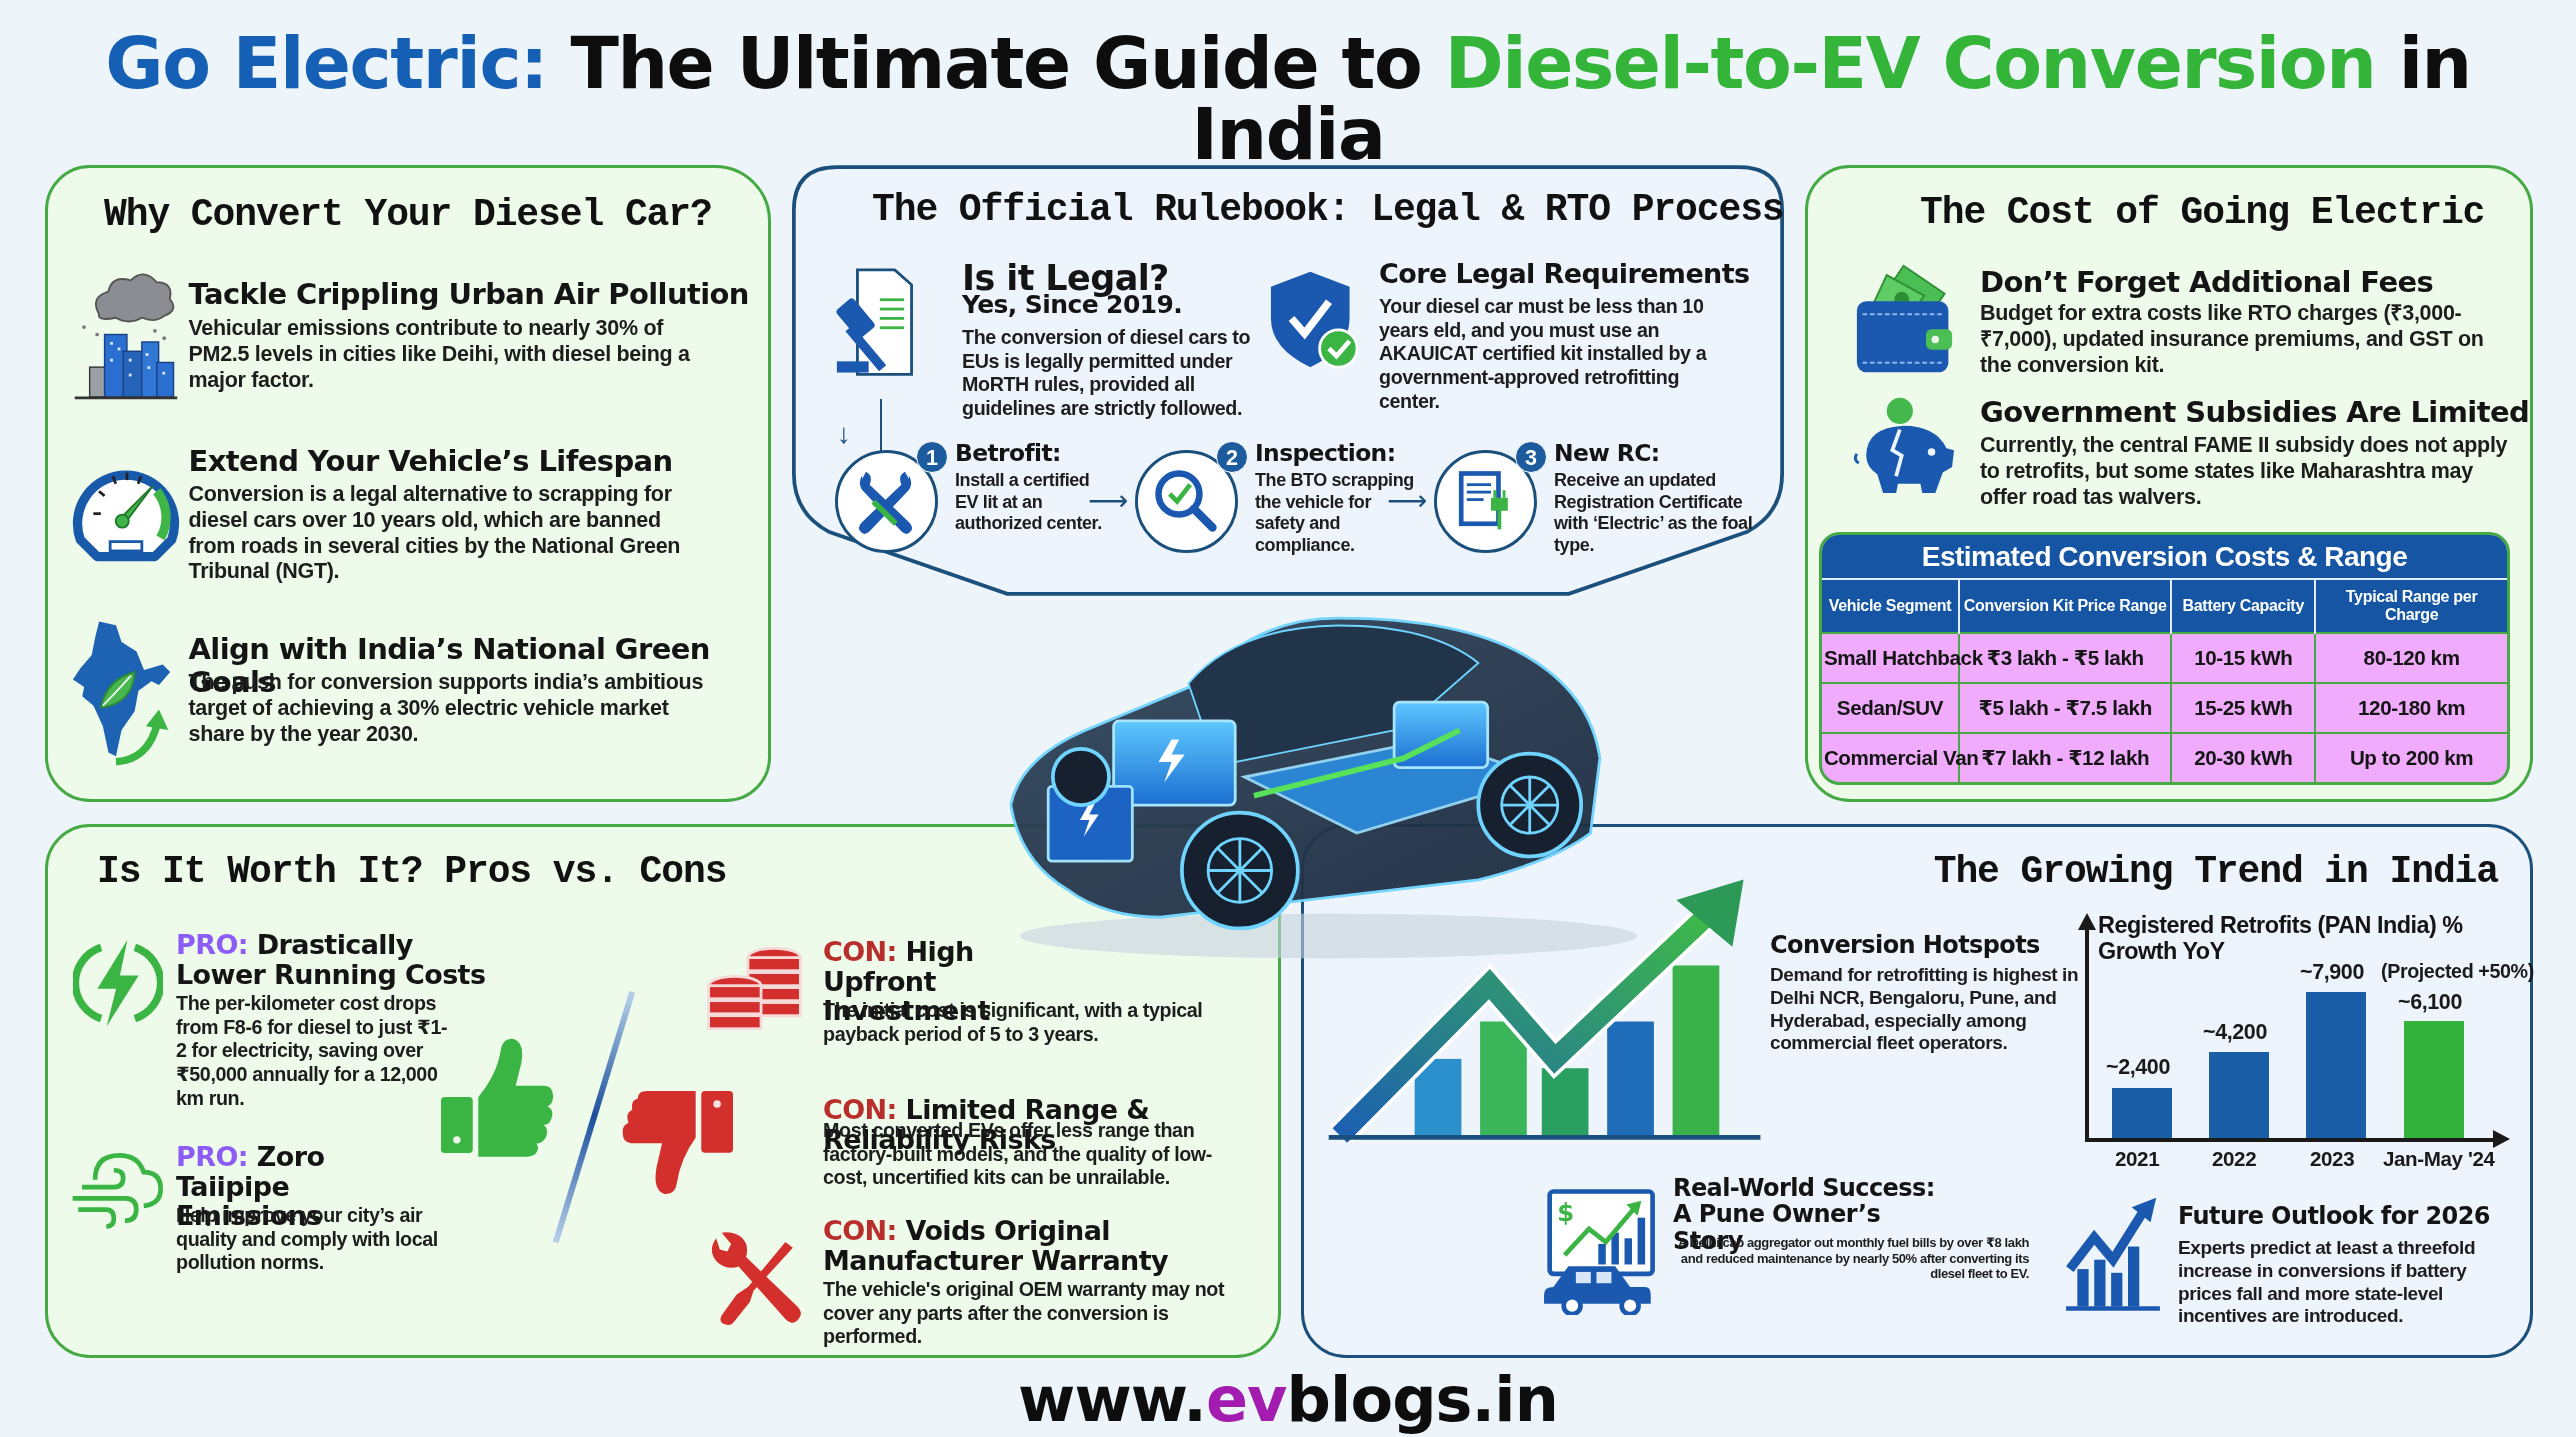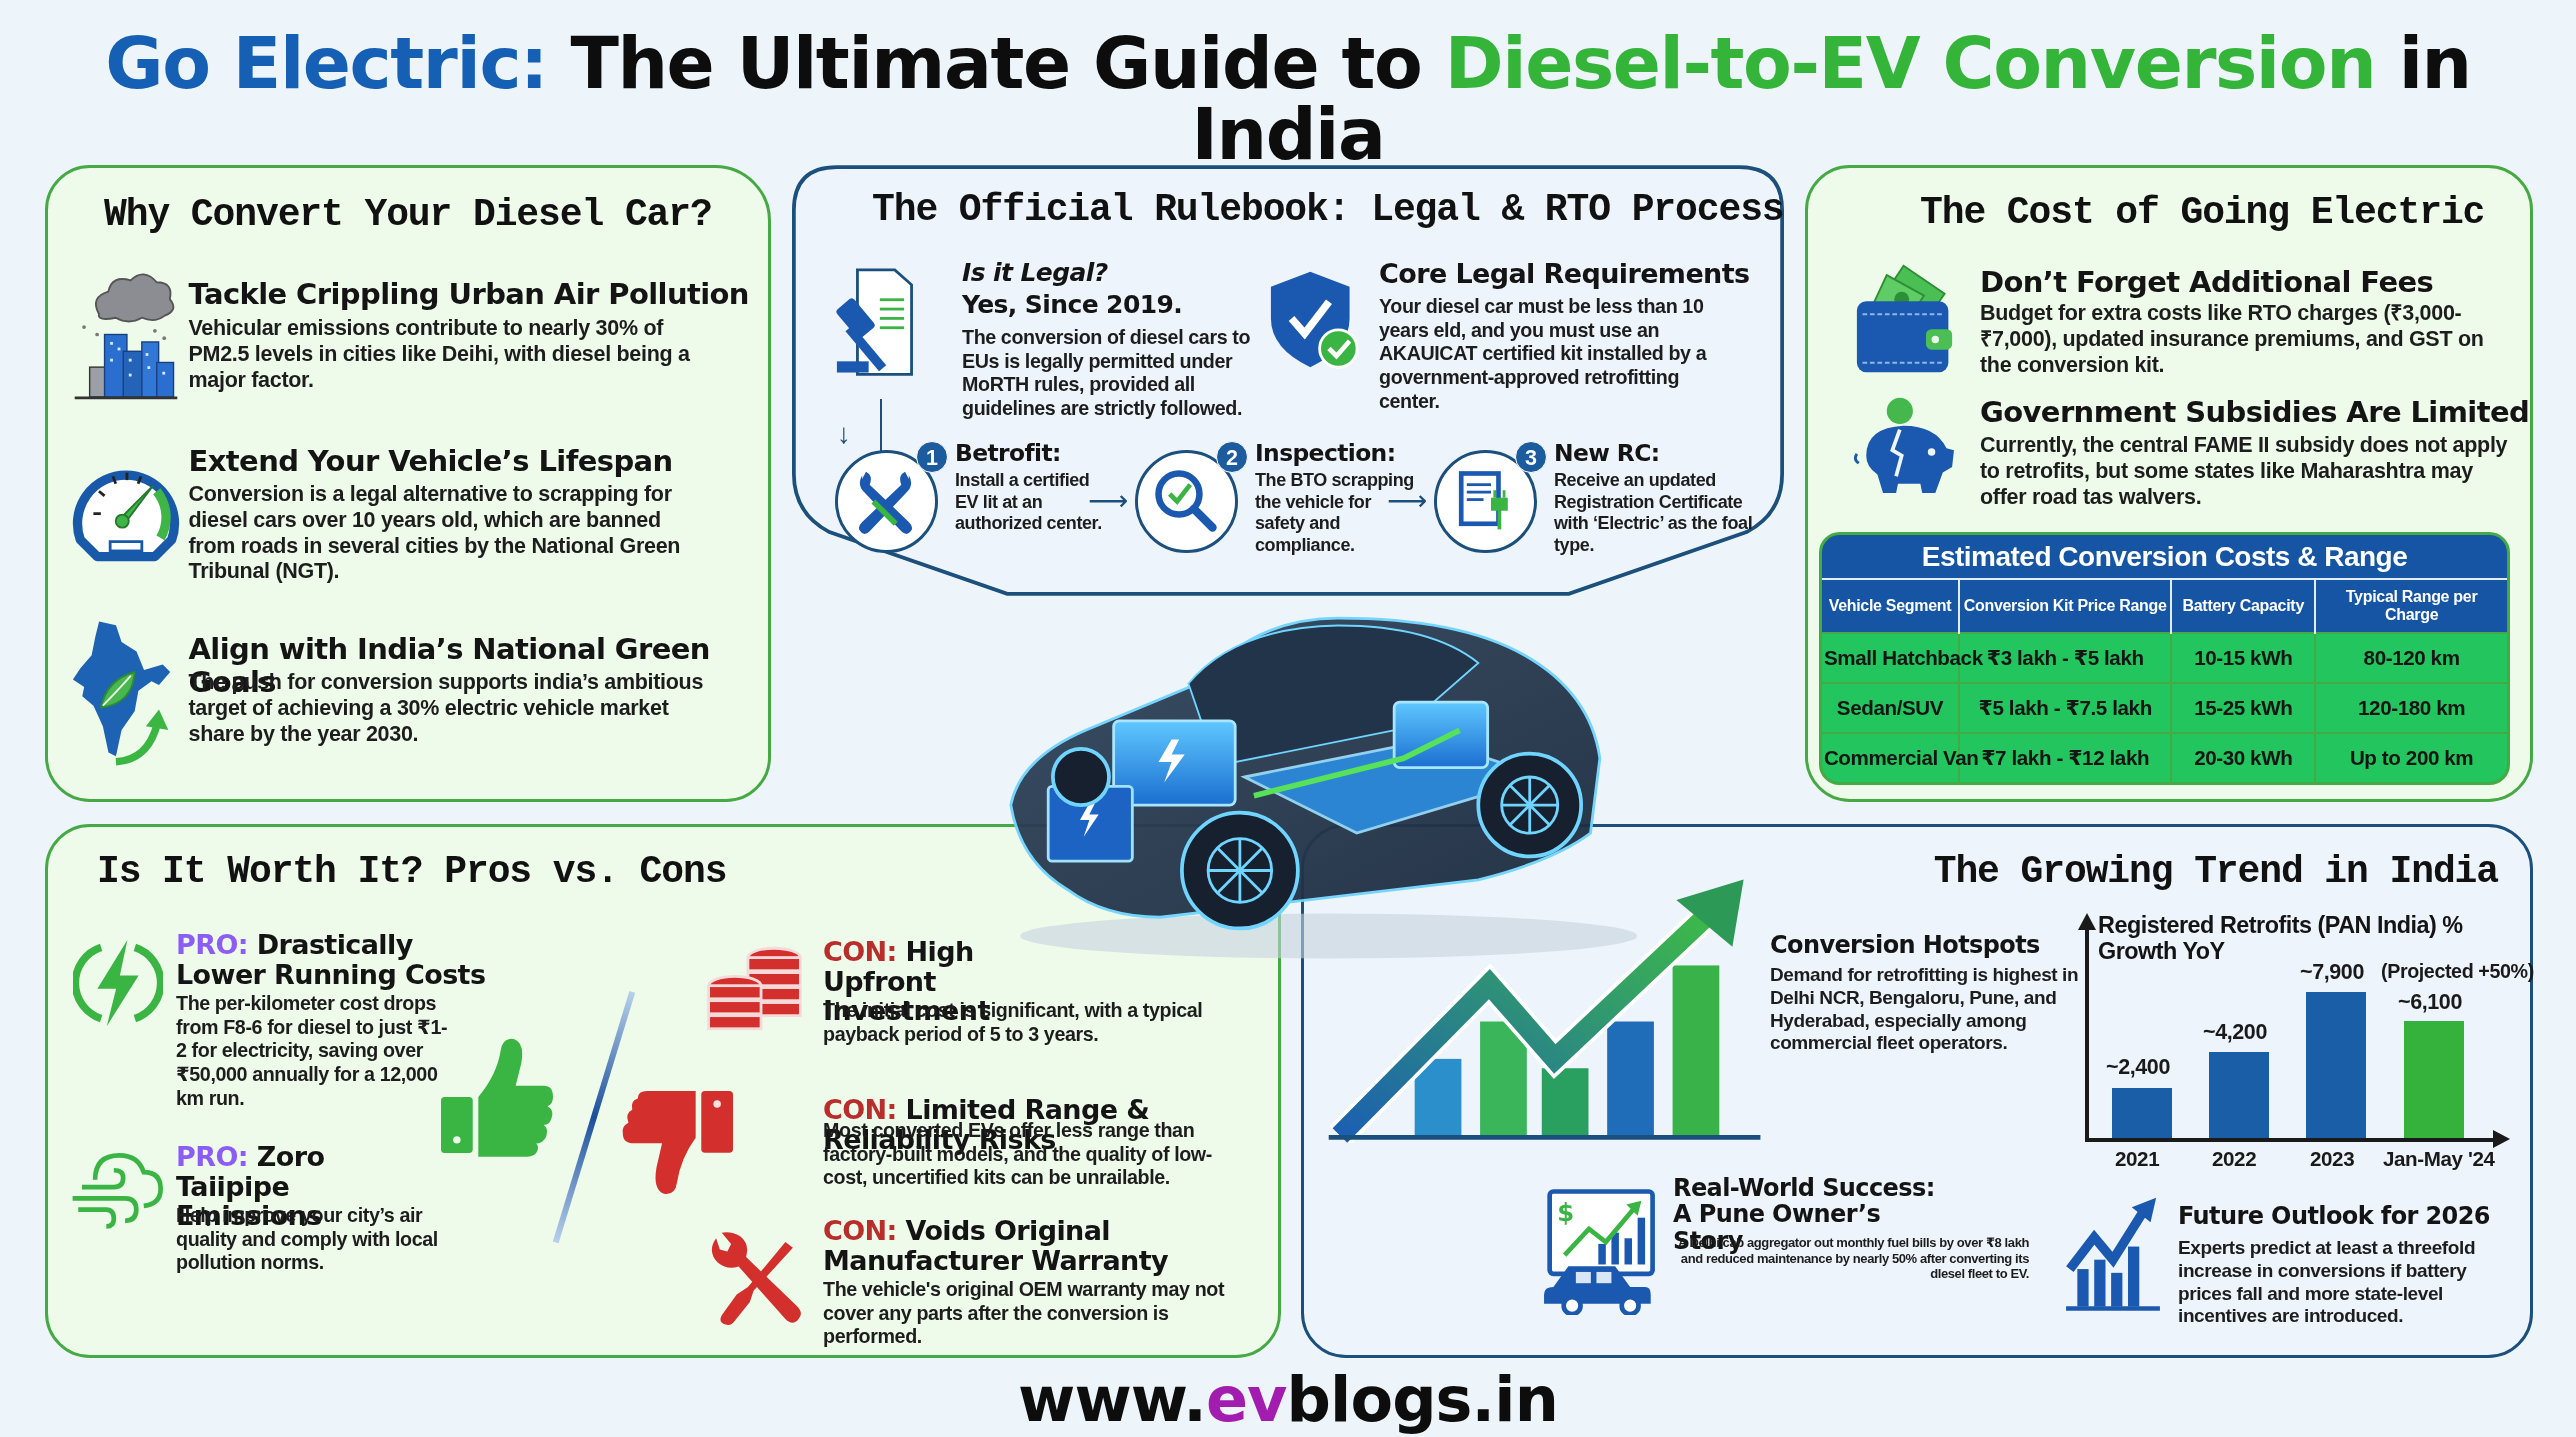--- a/index.html
+++ b/index.html
@@ -45,21 +45,21 @@
     font-weight: 700; font-size: 27px; color: #141414; letter-spacing: -0.6px; line-height: 1.1;
     font-family: "DejaVu Sans", sans-serif;
   }
   .small-body {
     font-size: 19.7px; color: #1d1d1d; line-height: 1.2; font-weight: 700; letter-spacing: -0.4px;
   }
 
   
   .cost-table {
     position: absolute; left: 1819px; top: 532px; width: 691px;
-    border: 3.7px solid #45a944; border-radius: 20.6px; overflow: hidden; background: #22c55e;
+    border: 3.7px solid #45a944; border-radius: 20.6px; overflow: hidden; background: #f0abfc;
   }
   .cost-table .tcap {
     background: #1555a3; color: #fff; text-align: center; font-weight: 700;
     font-size: 28px; padding: 5.6px 0 5.6px; letter-spacing: -0.5px;
     border-bottom: 2.8px solid #e3eefb;
   }
   .cost-table table { width: 100%; border-collapse: collapse; table-layout: fixed; }
   .cost-table th {
     background: #1555a3; color: #fff; font-size: 16px; font-weight: 700; line-height: 1.15;
     padding: 7.5px 3.7px; border-right: 2.8px solid #e3eefb; letter-spacing: -0.3px;
@@ -443,21 +443,21 @@
             <line x1="50" y1="44" x2="76" y2="44"></line>
             <line x1="50" y1="54" x2="76" y2="54"></line>
             <line x1="50" y1="64" x2="76" y2="64"></line>
           </g>
         <rect x="12" y="34" width="24" height="40" rx="4" fill="#1b59b0" transform="rotate(-40 24 54)"></rect>
         <rect x="30" y="58" width="10" height="56" fill="#1b59b0" transform="rotate(-40 35 86)"></rect>
         <rect x="4" y="100" width="34" height="12" fill="#1b59b0"></rect>
       </svg>
     </span>
     <span class="abs" style="left:47px; top:140px; width:1.9px; height:60px; background:#1b4f7c;"></span>
-    <h3 class="small-title abs" style="left:129px; top:0; font-size:25px;font-style:italic;">Is it Legal?</h3>
+    <h3 class="small-title abs" style="left:129px; top:0; font-size:35px;">Is it Legal?</h3>
     <div class="small-title abs" style="left:129px; top:32px; font-size:25px;">Yes, Since 2019.</div>
     <p class="small-body abs" style="left:129px; top:67px; width:309px; font-size:19.7px;">The conversion of diesel cars to EUs is legally permitted under MoRTH rules, provided all guidelines are strictly followed.</p>
   </div>
 
   <div class="abs" style="left:477px; top:94px; width:487px; height:187px;">
     <span class="abs" style="left:0; top:9.4px; width:90px; height:103px;">
       <svg width="90" height="103" viewBox="0 0 96 110">
         <path d="M44 4 L86 20 V54 Q86 86 44 106 Q2 86 2 54 V20 Z" fill="#1b59b0"></path>
         <path d="M24 54 L38 70 L64 36" fill="none" stroke="#fff" stroke-width="8"></path>
         <circle cx="74" cy="86" r="20" fill="#3ab443" stroke="#fff" stroke-width="3"></circle>

